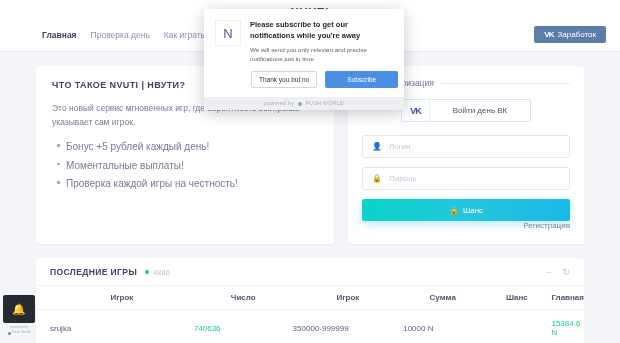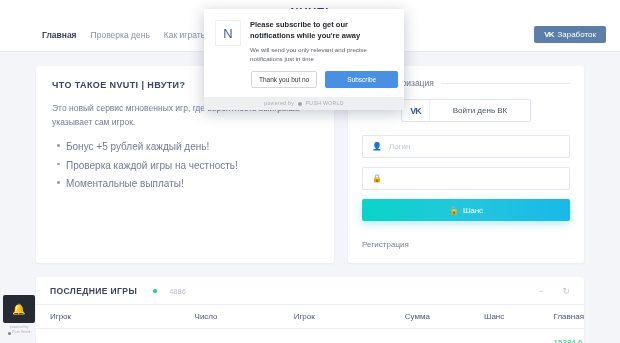--- a/index.html
+++ b/index.html
@@ -114,47 +114,46 @@
 
   .login-btn {
     height: 22px; border: none; border-radius: 2px; width: 100%;
     background: linear-gradient(90deg, #0ad4c8 0%, #24c6dd 50%, #19b8e8 100%);
     color: #ffffff; font-size: 8px;
     display: flex; align-items: center; justify-content: center; gap: 4px;
     cursor: pointer; font-family: "Liberation Sans", sans-serif;
     box-shadow: 0 3px 8px rgba(25,184,232,0.30);
   }
   .register-link {
-    text-align: left; font-size: 8px; color: #7a melhor; color: #7a8098;
-    margin-top: 19px; cursor: pointer;
+    text-align: right; font-size: 8px; color: #7a melhor; color: #7a8098;
+    cursor: pointer;
   }
 
   
   .table-wrap { padding: 14px 36px 0 36px; }
   .table-card { background: #ffffff; border-radius: 3px 3px 0 0;
                 box-shadow: 0 1px 2px rgba(40,50,90,0.06); overflow: hidden; }
   .table-head {
     display: flex; align-items: center;
     padding: 9px 14px 8px 14px;
-    gap: 8px;
   }
   .table-title {
     font-size: 8.5px; font-weight: bold; color: #3b4263; letter-spacing: 0.4px;
   }
   .online-dot {
     width: 4px; height: 4px; border-radius: 50%; background: #18cf7e;
     margin: 0 4px 0 8px;
   }
   .online-count { font-size: 7.5px; color: #b9bece; }
   .th-spacer { flex: 1; }
   .th-icon { font-size: 9px; color: #c0c5d5; margin-left: 11px; cursor: pointer; }
 
   table { width: 100%; border-collapse: collapse; }
   thead th {
-    text-align: left; font-size: 8px; font-weight: normal; color: #4e5573;
+    text-align: center; font-size: 8px; font-weight: bold; color: #4e5573;
     padding: 7px 0 7px 0; border-top: 1px solid #eef0f6;
     border-bottom: 1px solid #eef0f6;
   }
   tbody td {
     font-size: 8px; color: #5a melhor; color: #5a6080;
     padding: 9px 0; border-bottom: 1px solid #f2f4f9;
   }
   .c1 { width: 160px; padding-left: 14px !important; }
   .c2 { width: 100px; }
   .c3 { width: 112px; }
@@ -257,22 +256,22 @@
     </div>
   </div>
 
   <div class="main">
 
     <div class="card left-card">
       <div class="section-title">ЧТО ТАКОЕ NVUTI | НВУТИ?</div>
       <div class="lead">Это новый сервис мгновенных игр, где вероятность выигрыша указывает сам игрок.</div>
       <ul class="features">
         <li>Бонус +5 рублей каждый день!</li>
+        <li>Моментальные выплаты!</li>
         <li>Проверка каждой игры на честность!</li>
-        <li>Моментальные выплаты!</li>
       </ul>
     </div>
 
     <div class="card right-card">
       <div class="auth-head">
         <span class="rule short"></span>
         <span class="auth-title">Авторизация</span>
         <span class="rule"></span>
       </div>
 
@@ -281,20 +280,21 @@
         <span class="label-cell">Войти день ВК</span>
       </div>
 
       <div class="field">
         <span class="f-icon">👤</span>
         <input type="text" placeholder="Логин" style="">
       </div>
 
       <div class="field">
         <span class="f-icon">🔒</span>
+        <input type="password" placeholder="Пароль" style="">
       </div>
 
       <button class="login-btn">
         <span>🔒</span>
         <span>Шанс</span>
       </button>
 
       <div class="register-link">Регистрация</div>
     </div>
   </div>

